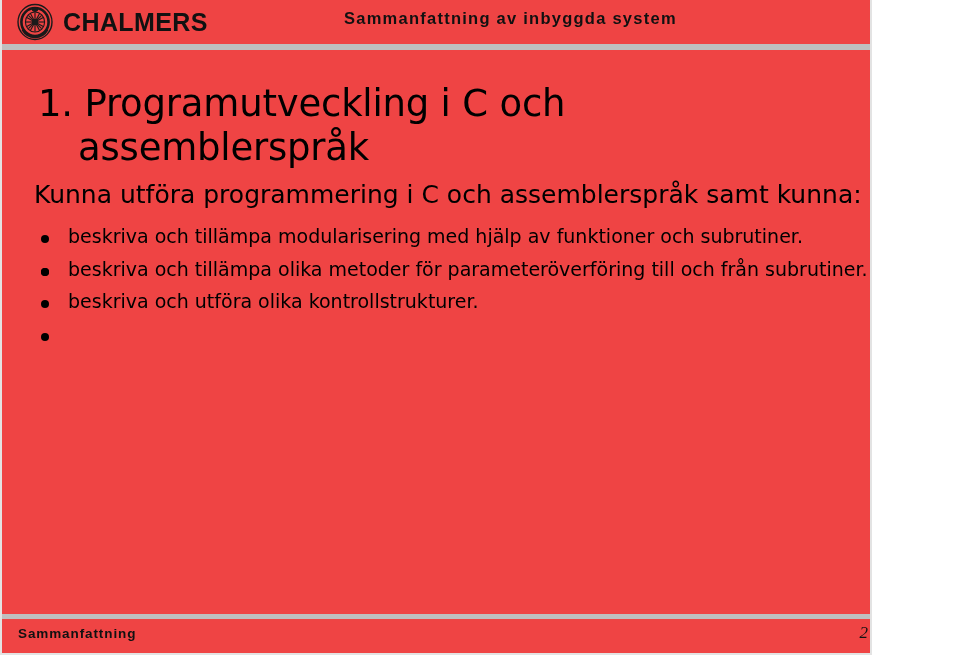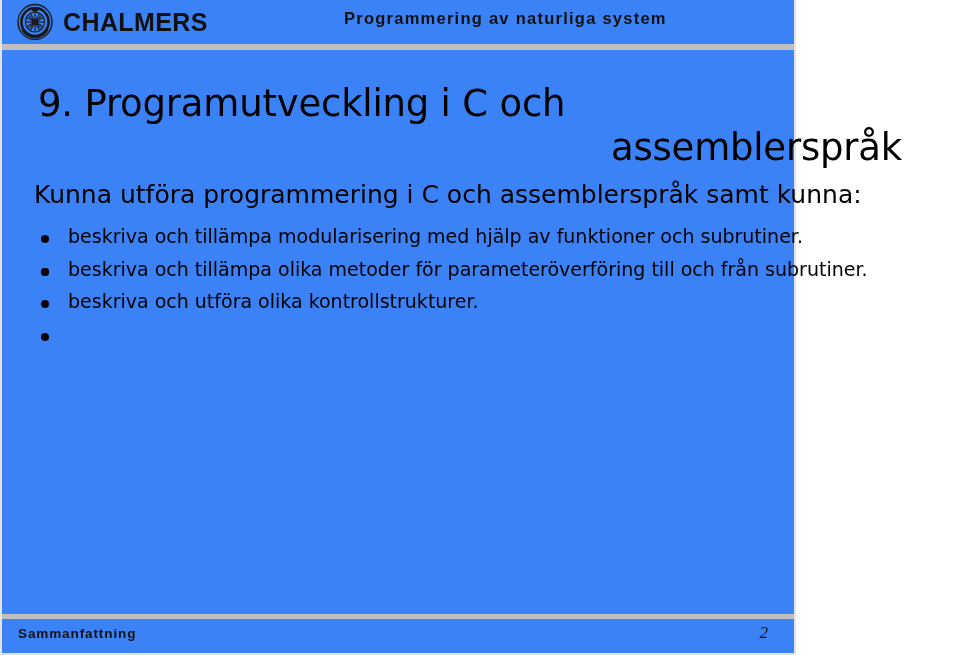--- a/index.html
+++ b/index.html
@@ -9,23 +9,23 @@
   }
   body {
     width: 960px;
     height: 655px;
     font-family: "DejaVu Sans", sans-serif;
     color: #000000;
     overflow: hidden;
   }
   .slide {
     position: relative;
-    width: 796px;
+    width: 872px;
     height: 655px;
-    background: #3b82f6;
+    background: #ef4444;
     box-sizing: border-box;
     border-left: 2px solid #e3e3e3;
     border-right: 2px solid #e3e3e3;
     border-bottom: 2px solid #e3e3e3;
   }
 
   
   .header {
     position: absolute;
     left: 0;
@@ -91,21 +91,20 @@
     font-family: "DejaVu Sans", sans-serif;
     font-weight: normal;
     font-size: 37px;
     line-height: 1.18;
     letter-spacing: -0.2px;
     color: #000000;
   }
   .slide-title .line2 {
     display: block;
     padding-left: 40px;
-    text-align: right;
   }
   .subtitle {
     margin: 0;
     padding: 10px 48px 0 32px;
     font-size: 25px;
     line-height: 1.26;
     color: #000000;
   }
   ul.bullets {
     list-style: none;
@@ -141,21 +140,21 @@
   }
   .footer {
     position: absolute;
     left: 0;
     bottom: 0;
     width: 100%;
     height: 34px;
     display: flex;
     align-items: center;
     justify-content: space-between;
-    padding: 0 26px 6px 16px;
+    padding: 0 2px 6px 16px;
     box-sizing: border-box;
   }
   .footer-label {
     font-family: "Liberation Sans", sans-serif;
     font-weight: bold;
     font-size: 13.5px;
     letter-spacing: 0.9px;
     color: #111111;
   }
   .footer-page {
@@ -189,29 +188,29 @@
             <line x1="10.3" y1="23.7" x2="27.7" y2="14.3"></line>
           </g>
           <circle cx="19" cy="19" r="3.1" fill="#1a1a1a"></circle>
           <path d="M19 4.2 c1.9 0 3.1 1.2 3.1 2.6 c0 1.3 -1.2 2.2 -3.1 2.2 c-1.9 0 -3.1 -0.9 -3.1 -2.2 c0 -1.4 1.2 -2.6 3.1 -2.6 z" fill="#1a1a1a"></path>
           <path d="M6.4 26.5 c2.6 4.8 7.2 7.6 12.6 7.6 c5.4 0 10 -2.8 12.6 -7.6" fill="none" stroke="#1a1a1a" stroke-width="2.2"></path>
         </svg>
       </span>
       <span class="logo-text">CHALMERS</span>
     </div>
 
-    <div class="header-title">Programmering av naturliga system</div>
+    <div class="header-title">Sammanfattning av inbyggda system</div>
   </div>
 
   <div class="rule-top"></div>
 
   <div class="content">
 
     <h1 class="slide-title">
-      <span>9. Programutveckling i C och</span>
+      <span>1. Programutveckling i C och</span>
       <span class="line2">assemblerspråk</span>
     </h1>
 
     <p class="subtitle">Kunna utföra programmering i C och assemblerspråk samt kunna:</p>
 
     <ul class="bullets">
       <li>
         <span class="dot"></span>
         <span>beskriva och tillämpa modularisering med hjälp av funktioner och subrutiner.</span>
       </li>

